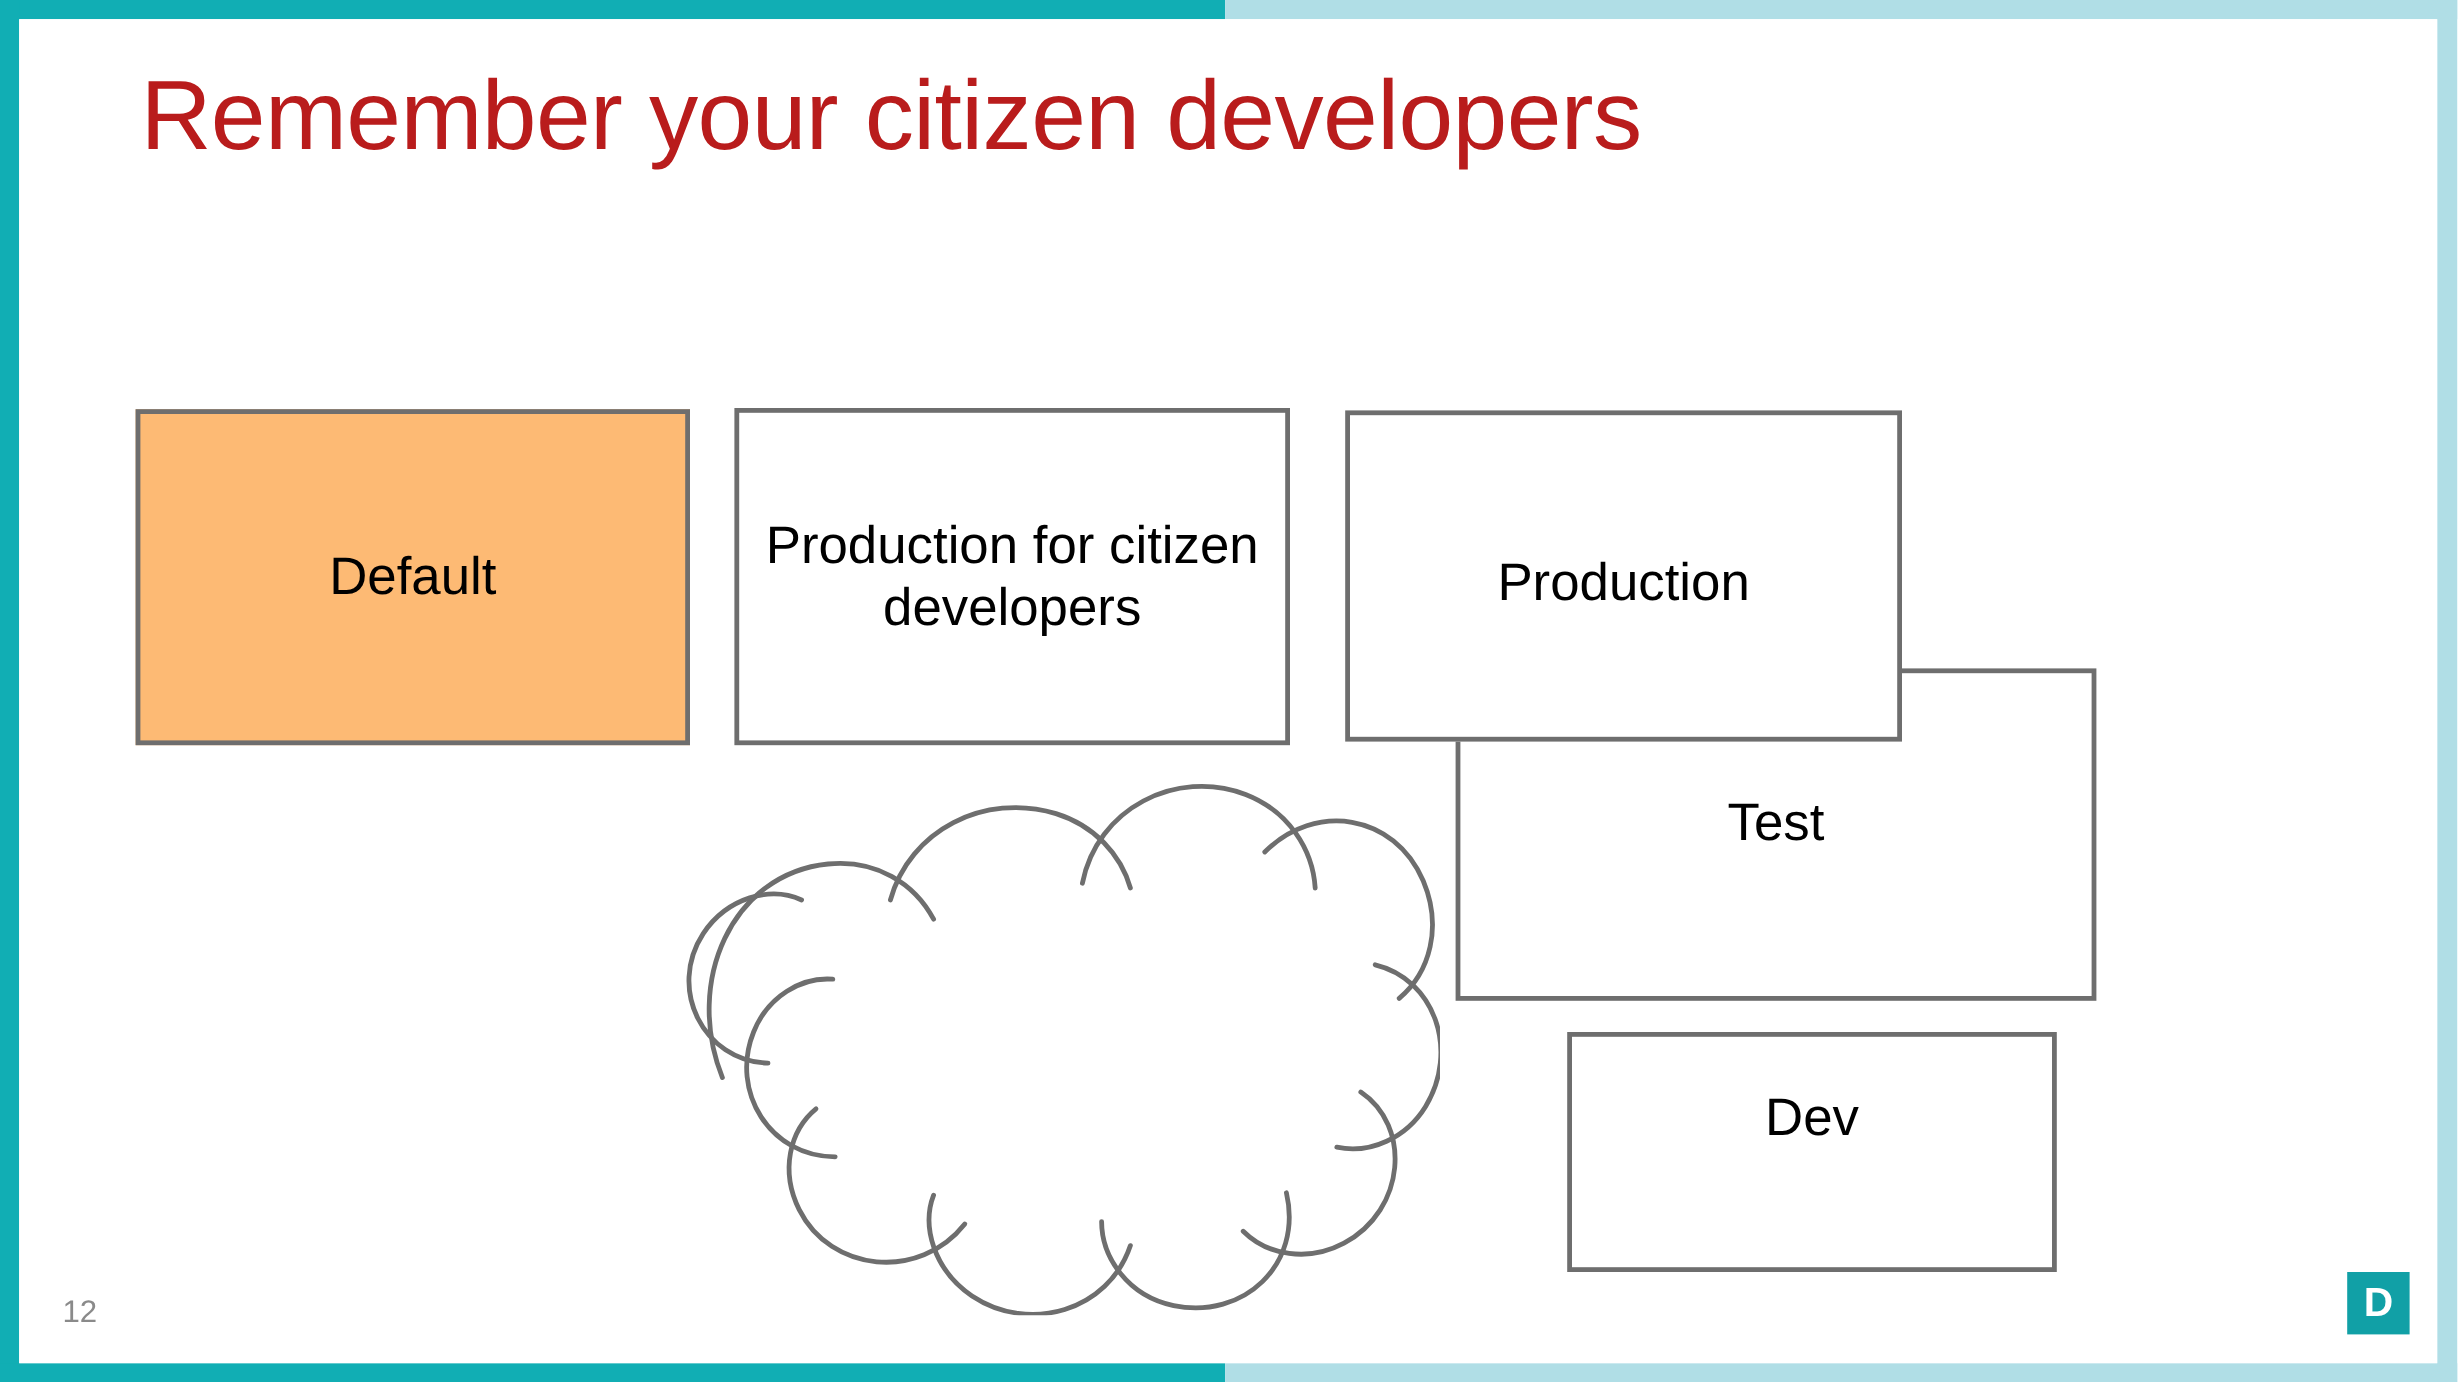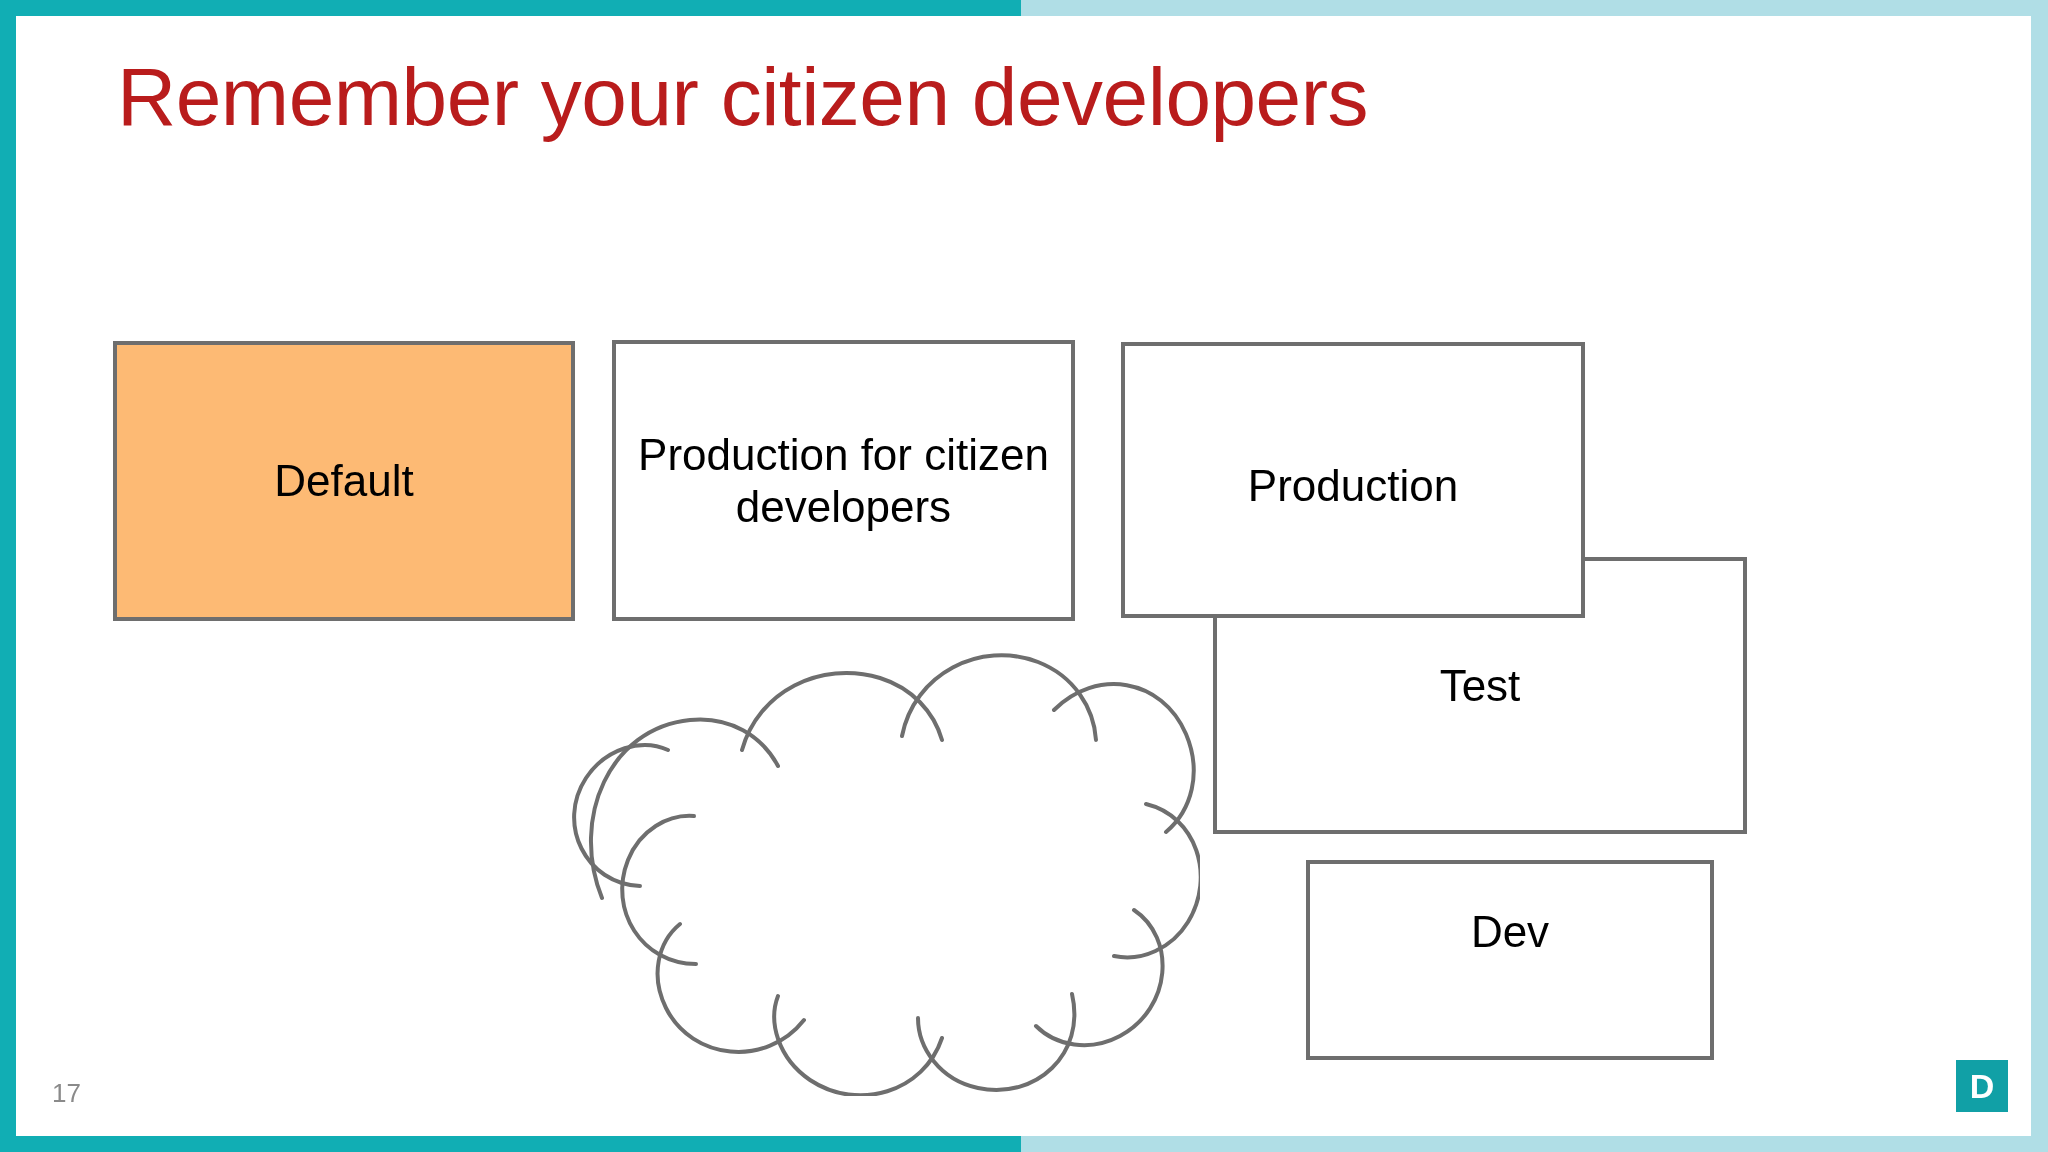--- a/index.html
+++ b/index.html
@@ -165,19 +165,19 @@
       <path d="M 452 420 C 434 474 368 494 320 462 C 288 440 278 404 288 378"></path>
 
       <path d="M 314 402 C 276 450 202 442 176 390 C 160 358 168 324 190 306"></path>
 
       <path d="M 206 346 C 152 346 118 292 138 242 C 150 212 178 196 204 198"></path>
 
       <path d="M 150 268 C 96 266 66 206 96 160 C 116 130 152 120 178 132"></path>
     </g>
   </svg>
 
-  <div class="page-number">17</div>
+  <div class="page-number">12</div>
 
   <div class="logo-mark">
     <span class="logo-letter">D</span>
   </div>
 
 </div>
 
 </body></html>

